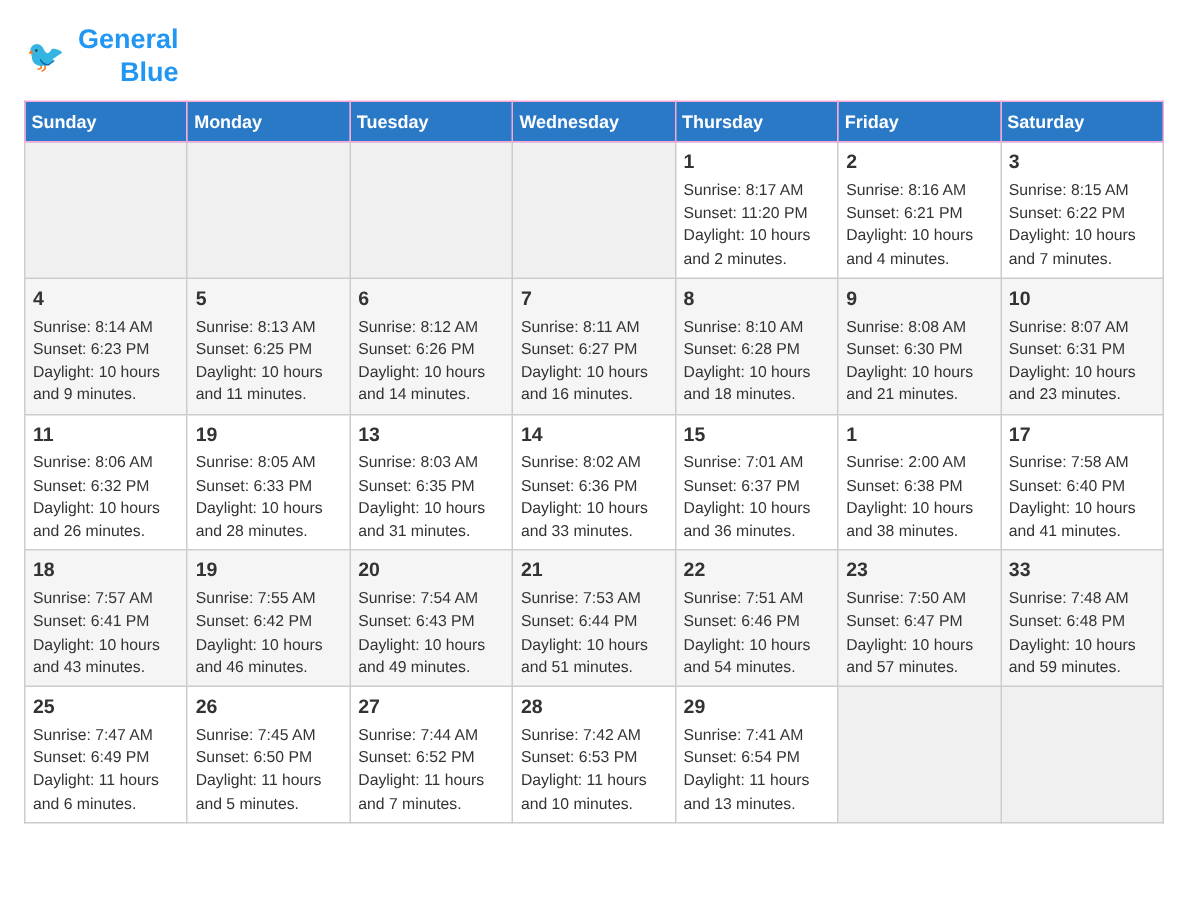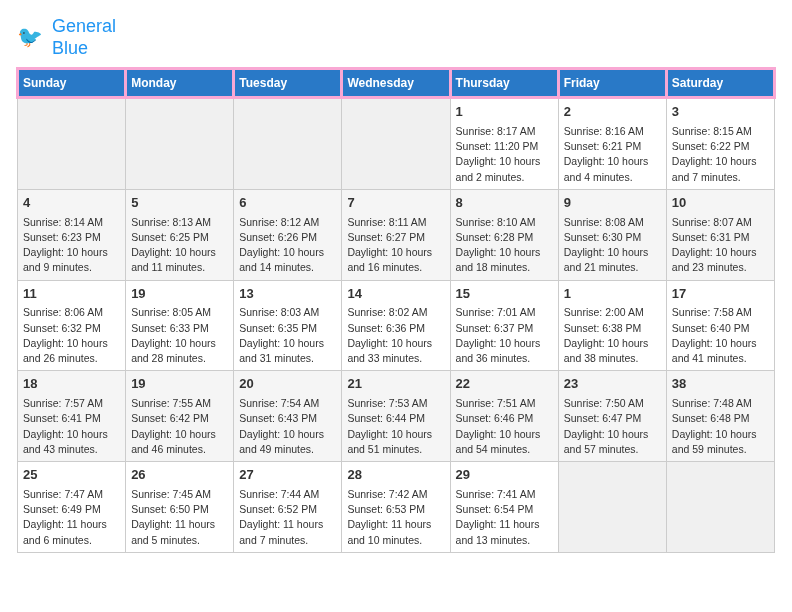--- a/index.html
+++ b/index.html
@@ -16,23 +16,24 @@
       align-items: flex-start;
       margin-bottom: 8px;
     }
     .logo {
       display: flex;
       align-items: center;
       gap: 4px;
     }
     .logo-text {
       font-size: 18px;
-      font-weight: normal;
+      font-weight: bold;
       color: #333;
       line-height: 1.2;
+      text-align: right;
     }
     .logo-text span { color: #2196F3; }
     .logo-bird {
       width: 32px;
       height: 32px;
     }
     .title-area {
       text-align: right;
     }
     .month-title {
@@ -49,21 +50,21 @@
       border-collapse: collapse;
       font-size: 11px;
     }
     th {
       background-color: #2979C7;
       color: #fff;
       padding: 6px 4px;
       text-align: left;
       font-size: 12px;
       font-weight: bold;
-      border: 3px solid #f9a8d4;
+      border: 1px solid #f9a8d4;
     }
     td {
       border: 1px solid #ccc;
       padding: 4px 5px;
       vertical-align: top;
       width: calc(100% / 7);
       height: 80px;
       background: #fff;
       color: #333;
       font-size: 10.5px;
@@ -257,21 +258,21 @@
           <div>Sunset: 6:46 PM</div>
           <div>Daylight: 10 hours and 54 minutes.</div>
         </td>
         <td>
           <span class="day-num">23</span>
           <div>Sunrise: 7:50 AM</div>
           <div>Sunset: 6:47 PM</div>
           <div>Daylight: 10 hours and 57 minutes.</div>
         </td>
         <td>
-          <span class="day-num">38</span>
+          <span class="day-num">33</span>
           <div>Sunrise: 7:48 AM</div>
           <div>Sunset: 6:48 PM</div>
           <div>Daylight: 10 hours and 59 minutes.</div>
         </td>
       </tr>
       <tr>
         <td>
           <span class="day-num">25</span>
           <div>Sunrise: 7:47 AM</div>
           <div>Sunset: 6:49 PM</div>

